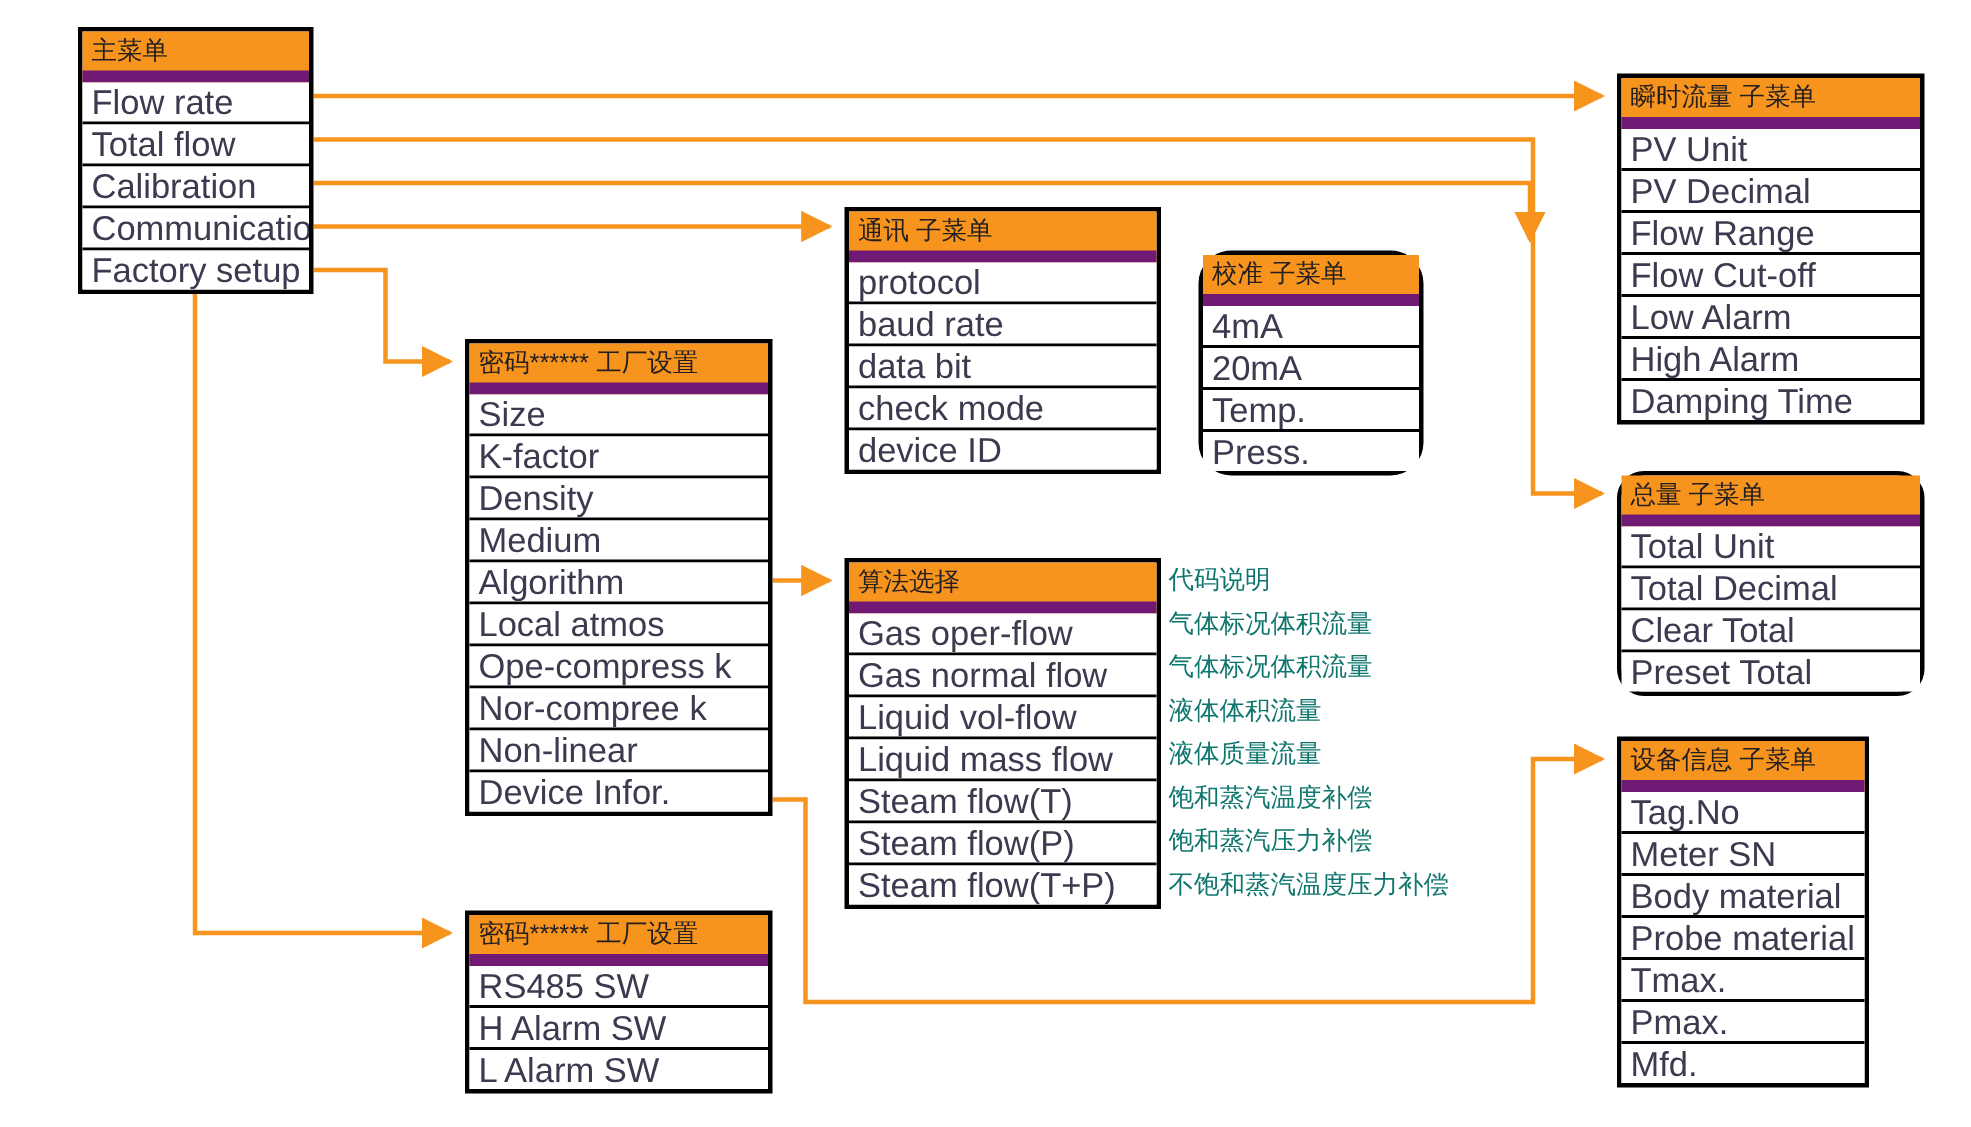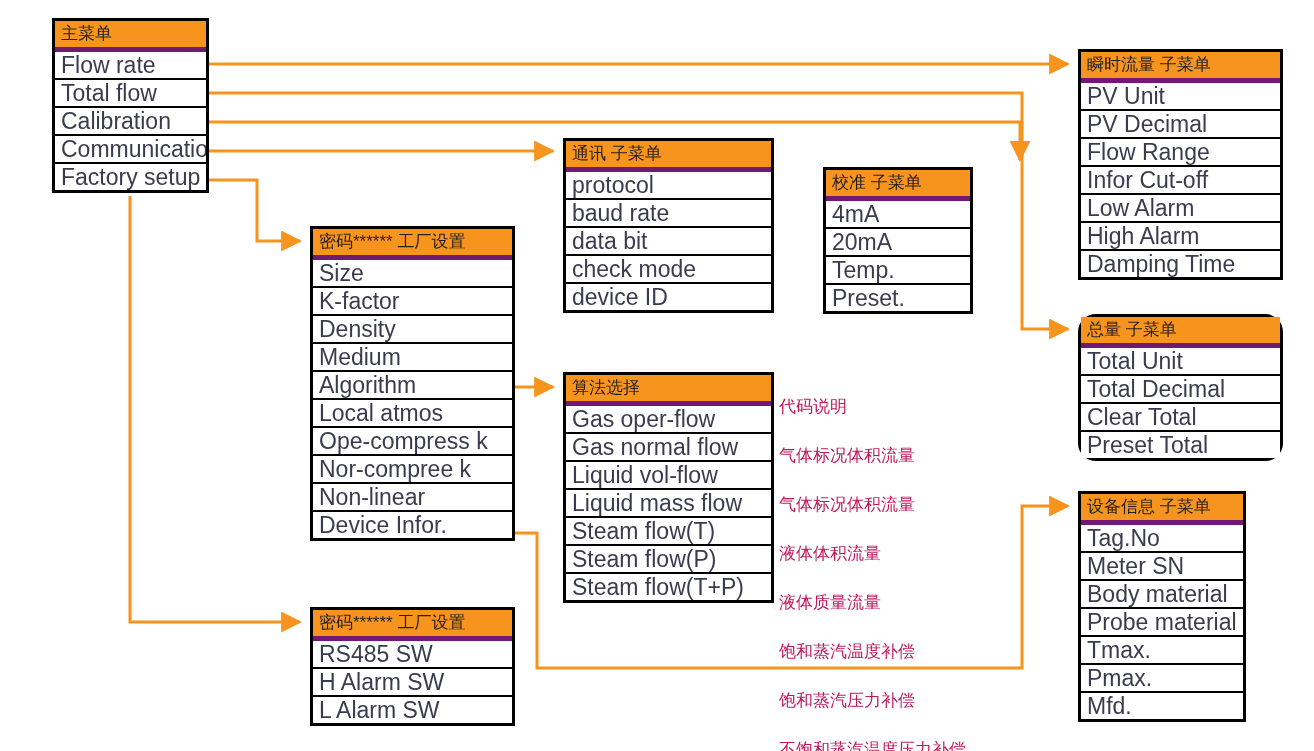--- a/index.html
+++ b/index.html
@@ -18,21 +18,21 @@
     box-sizing:border-box;
     z-index:3;
   }
   .menu-head{
     background:#F7941E;
     color:#231f20;
     font-size:17px;
     line-height:26px;
     height:26px;
     padding:0 6px;
-    border-bottom:5px solid #701a75;
+    border-bottom:8px solid #701a75;
     white-space:nowrap;
     overflow:hidden;
     box-sizing:content-box;
   }
   .menu-item{
     color:#3b3b4f;
     font-size:23px;
     line-height:26px;
     height:26px;
     padding:0 6px;
@@ -40,43 +40,42 @@
     white-space:nowrap;
     overflow:hidden;
     box-sizing:content-box;
     background:#ffffff;
   }
   .menu-item:last-child{border-bottom:none;}
 
   
   #main-menu   {left:52px;  top:18px;  width:157px;}
   #comm-menu   {left:563px; top:138px; width:211px;}
-  #calib-menu  {left:823px; top:167px; width:150px;}
+  #calib-menu  {left:799px; top:167px; width:150px;border-radius:22px;}
   #flow-menu   {left:1078px;top:49px;  width:205px;}
   #total-menu  {left:1078px;top:314px; width:205px;border-radius:18px;}
   #devinfo-menu{left:1078px;top:491px; width:168px;}
   #fact1-menu  {left:310px; top:226px; width:205px;}
   #fact2-menu  {left:310px; top:607px; width:205px;}
   #algo-menu   {left:563px; top:372px; width:211px;}
 
   
   .code-col{
     position:absolute;
     left:779px; top:372px;
     width:290px;
     z-index:3;
   }
   .code-col .code-row{
-    color:#be185d;
+    color:#0f766e;
     font-size:17px;
     line-height:29px;
     height:29px;
     white-space:nowrap;
     overflow:hidden;
-    margin-top:20px;
   }
 </style>
 </head>
 <body>
 
 <div id="canvas">
 
   <svg class="wires" xmlns="http://www.w3.org/2000/svg">
     <defs>
       <marker id="ah" viewBox="0 0 10 10" refX="9" refY="5" markerWidth="7" markerHeight="7" orient="auto-start-reverse">
@@ -119,29 +118,29 @@
     <div class="menu-item">data bit</div>
     <div class="menu-item">check mode</div>
     <div class="menu-item">device ID</div>
   </div>
 
   <div class="menu-box" id="calib-menu">
     <div class="menu-head">校准 子菜单</div>
     <div class="menu-item">4mA</div>
     <div class="menu-item">20mA</div>
     <div class="menu-item">Temp.</div>
-    <div class="menu-item">Preset.</div>
+    <div class="menu-item">Press.</div>
   </div>
 
   <div class="menu-box" id="flow-menu">
     <div class="menu-head">瞬时流量 子菜单</div>
     <div class="menu-item">PV Unit</div>
     <div class="menu-item">PV Decimal</div>
     <div class="menu-item">Flow Range</div>
-    <div class="menu-item">Infor Cut-off</div>
+    <div class="menu-item">Flow Cut-off</div>
     <div class="menu-item">Low Alarm</div>
     <div class="menu-item">High Alarm</div>
     <div class="menu-item">Damping Time</div>
   </div>
 
   <div class="menu-box" id="total-menu">
     <div class="menu-head">总量 子菜单</div>
     <div class="menu-item">Total Unit</div>
     <div class="menu-item">Total Decimal</div>
     <div class="menu-item">Clear Total</div>

